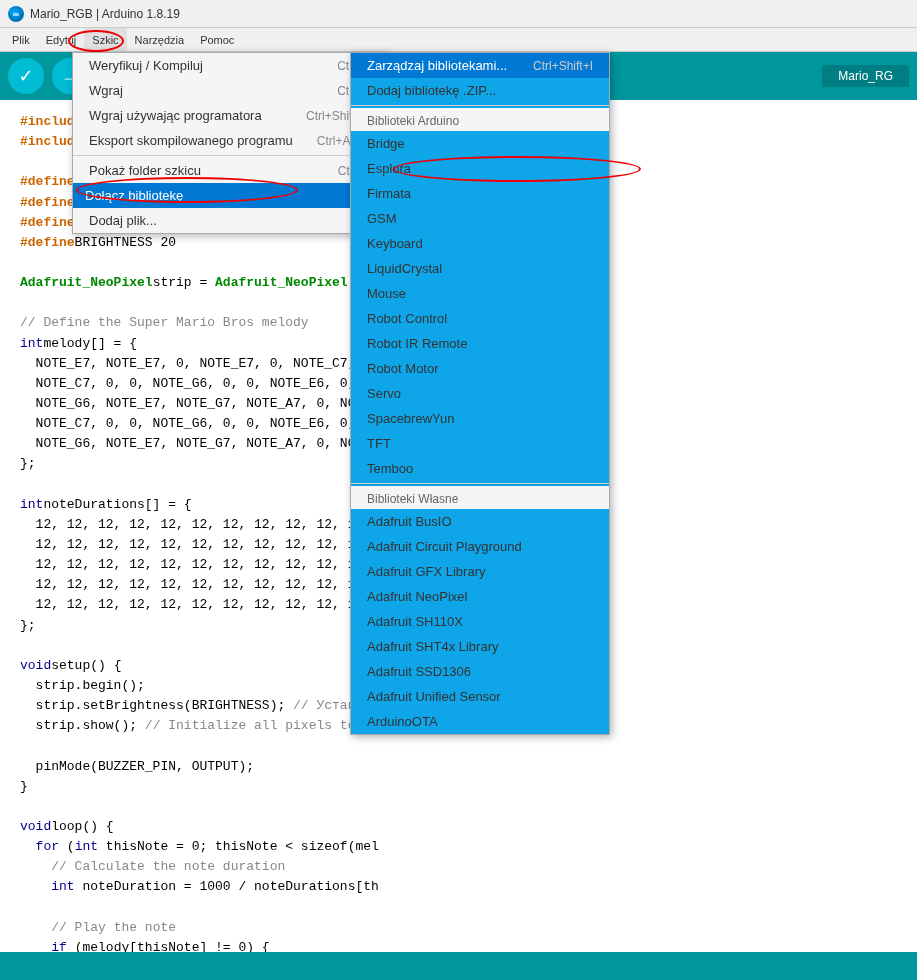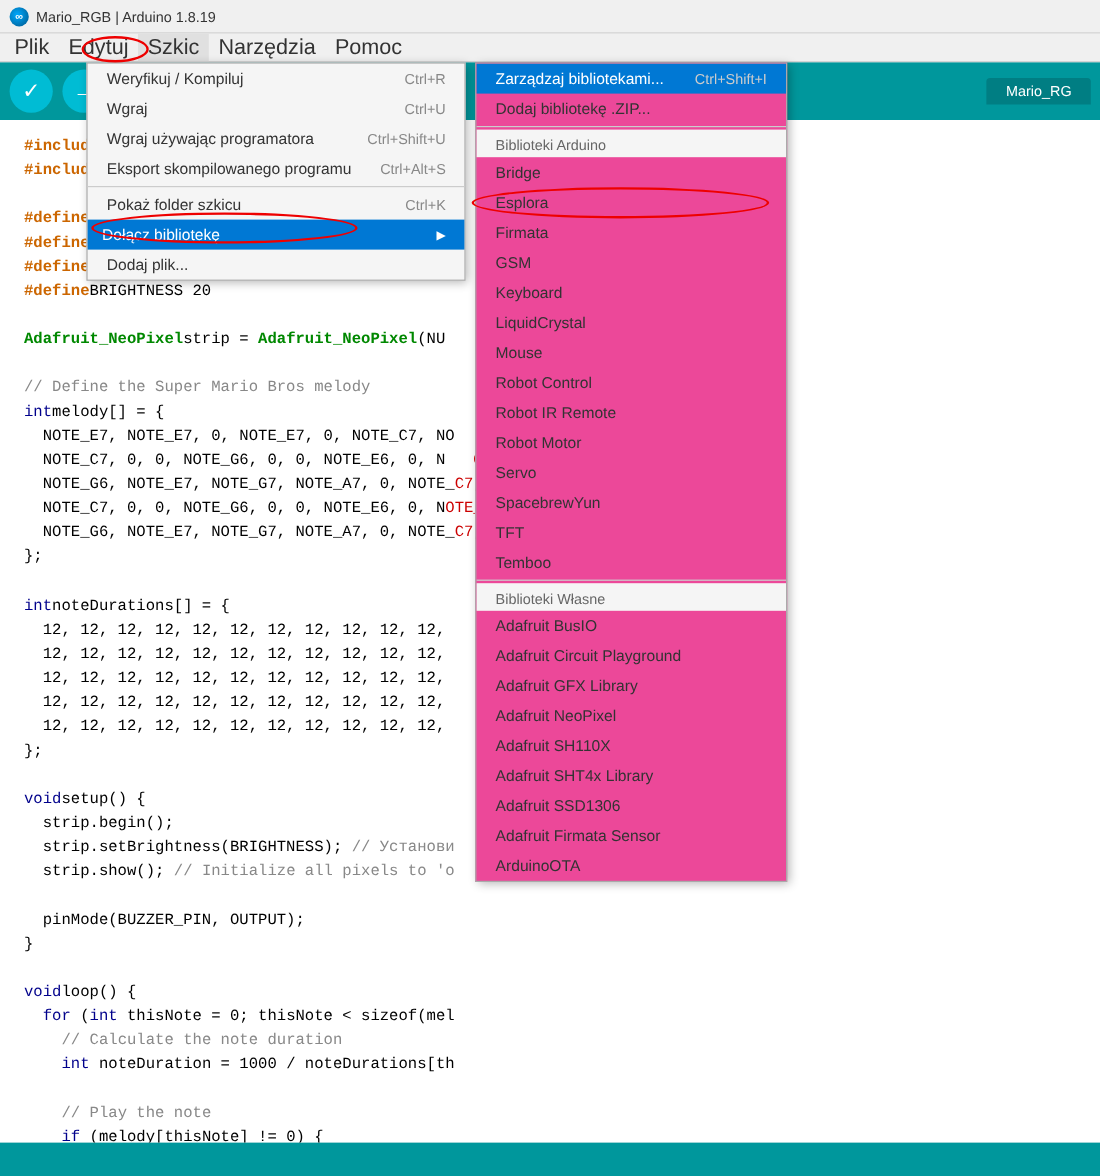--- a/index.html
+++ b/index.html
@@ -45,21 +45,21 @@
       background: #f0f0f0;
       height: 24px;
       display: flex;
       align-items: center;
       padding: 0 4px;
       border-bottom: 1px solid #ccc;
     }
     .menu-item {
       padding: 2px 8px;
       cursor: pointer;
-      font-size: 18px;
+      font-size: 11px;
       color: #333;
       height: 100%;
       display: flex;
       align-items: center;
     }
     .menu-item:hover, .menu-item.active {
       background: #0078d4;
       color: white;
     }
     .menu-item.active {
@@ -161,28 +161,27 @@
       font-size: 12px;
       margin-left: 24px;
     }
     .submenu-arrow { font-size: 10px; }
 
     
     #biblioteka-submenu {
       position: absolute;
       top: 52px;
       left: 350px;
-      background: #ec4899;
+      background: #0ea5e9;
       border: 1px solid #aaa;
       box-shadow: 2px 2px 8px rgba(0,0,0,0.3);
       z-index: 101;
       min-width: 260px;
       max-height: 700px;
       overflow: hidden;
-      margin-left: 46px;
     }
     .submenu-item {
       padding: 5px 16px;
       cursor: pointer;
       font-size: 13px;
       color: #333;
       display: flex;
       justify-content: space-between;
       align-items: center;
     }
@@ -396,21 +395,21 @@
   <div class="submenu-item">
       <span>Adafruit SH110X</span>
     </div>
   <div class="submenu-item">
       <span>Adafruit SHT4x Library</span>
     </div>
   <div class="submenu-item">
       <span>Adafruit SSD1306</span>
     </div>
   <div class="submenu-item">
-      <span>Adafruit Firmata Sensor</span>
+      <span>Adafruit Unified Sensor</span>
     </div>
   <div class="submenu-item">
       <span>ArduinoOTA</span>
     </div>
 
 </div>
 
 <div class="red-oval" style="top:30px;left:68px;width:56px;height:22px;"></div>
 
 <div class="red-oval" style="top:177px;left:76px;width:222px;height:26px;"></div>

